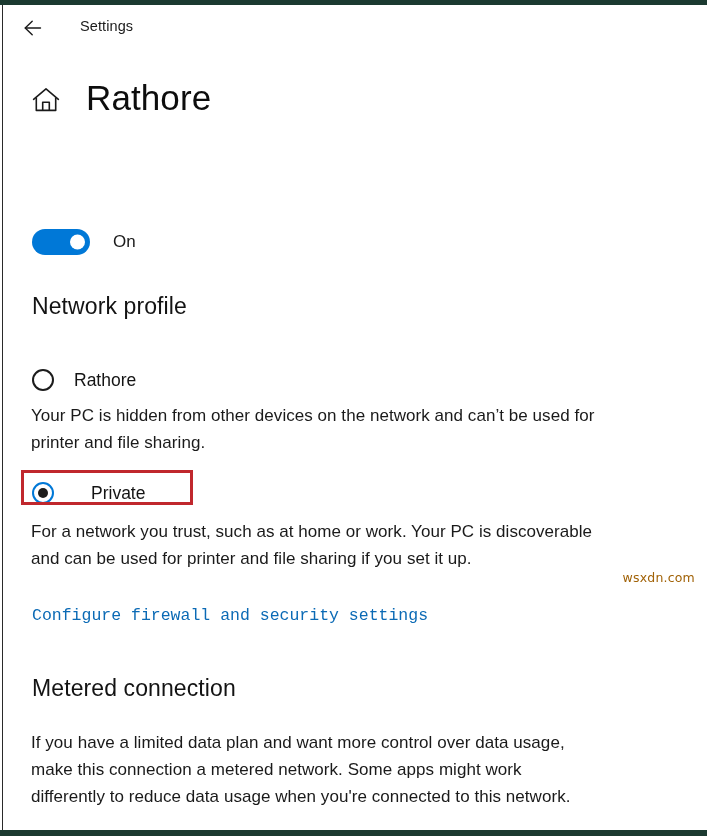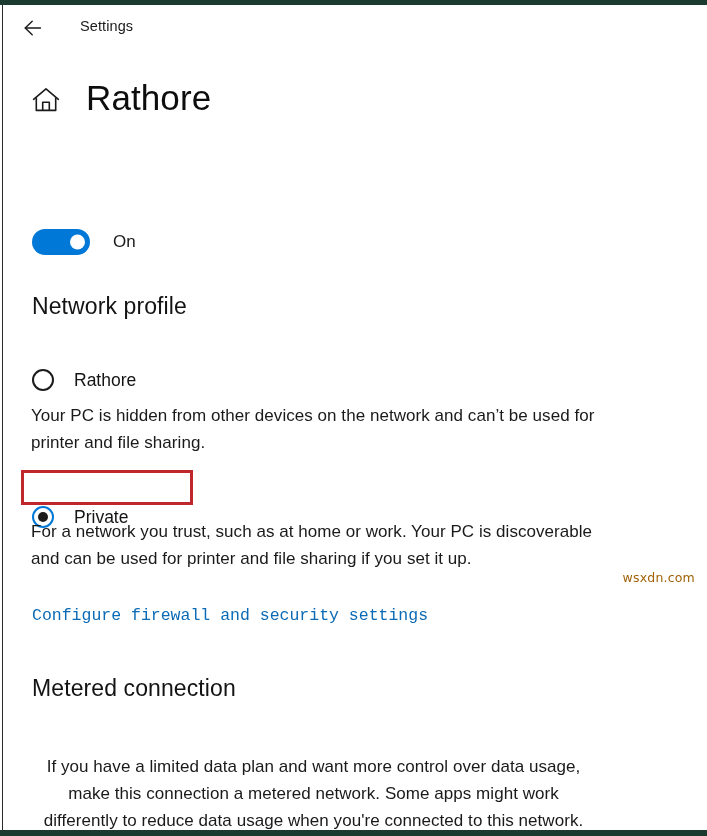--- a/index.html
+++ b/index.html
@@ -255,32 +255,32 @@
 
   <div class="section-heading" style="top:288px;">Network profile</div>
 
   <div class="radio-row" style="top:361px;">
     <span class="radio-circle"></span>
     <span class="radio-label">Rathore</span>
   </div>
 
   <div class="body-text" style="top:397px; width:566px;">Your PC is hidden from other devices on the network and can’t be used for printer and file sharing.</div>
 
-  <div class="radio-row" style="top:498px;">
+  <div class="radio-row" style="top:474px;gap:17px;">
     <span class="radio-circle checked"></span>
     <span class="radio-label">Private</span>
   </div>
 
   <div class="highlight-box"></div>
 
   <div class="body-text" style="top:513px; width:570px;">For a network you trust, such as at home or work. Your PC is discoverable and can be used for printer and file sharing if you set it up.</div>
 
   <a class="link" style="top:601px;font-family:Liberation Mono, monospace;" href="#">Configure firewall and security settings</a>
 
   <div class="section-heading" style="top:670px;">Metered connection</div>
 
-  <div class="body-text" style="top:748px; width:565px;text-align:center;">If you have a limited data plan and want more control over data usage, make this connection a metered network. Some apps might work differently to reduce data usage when you're connected to this network.</div>
+  <div class="body-text" style="top:724px; width:565px;">If you have a limited data plan and want more control over data usage, make this connection a metered network. Some apps might work differently to reduce data usage when you're connected to this network.</div>
 
   <div class="watermark">wsxdn.com</div>
 
 </div>
 
 <div class="bottom-band"></div>
 
 </body></html>

